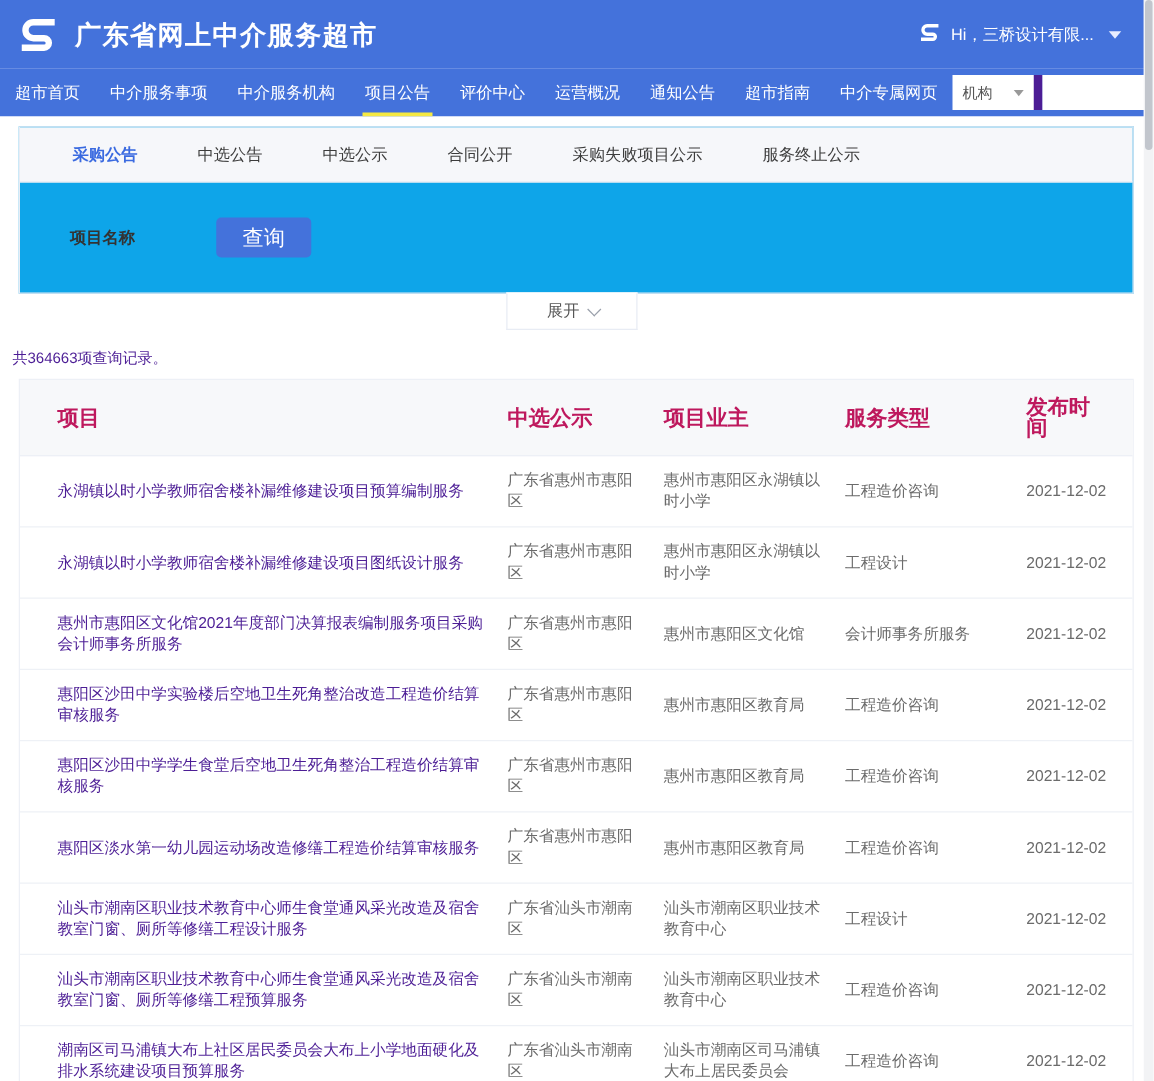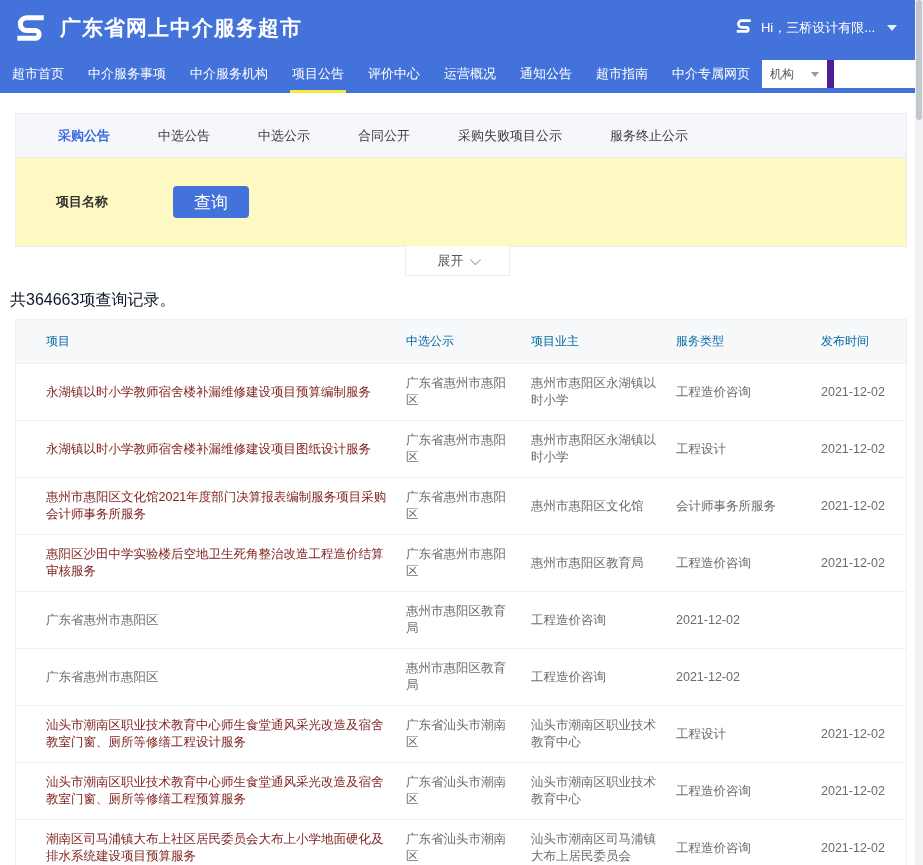--- a/index.html
+++ b/index.html
@@ -29,21 +29,21 @@
   .global-search { display:flex; align-items:stretch; height:28px; margin-right:2px; }
   .gs-select { width:72px; background:#fff; display:flex; align-items:center;
     justify-content:space-between; padding:0 8px; font-size:12px; color:#555;
     border-right:7px solid #4c1d95; cursor:pointer; }
   .gs-select .sel-caret { width:0; height:0; border-left:4px solid transparent;
     border-right:4px solid transparent; border-top:5px solid #999; }
   .gs-input { width:100px; border:none; outline:none; background:#fff; padding:0 8px;
     font-size:12px; color:#333; }
 
   
-  .filter-card { margin:20px 8px 0 15px; background:#fef9c3; border:1px solid #e8ecf4; }
+  .filter-card { margin:8px 8px 0 15px; background:#0ea5e9; border:1px solid #e8ecf4; }
   .tabs { height:44px; background:#f6f7fa; border-bottom:1px solid #e8ecf4;
     display:flex; align-items:center; padding-left:42px; gap:48px; }
   .tab { font-size:13px; color:#3c3c3c; cursor:pointer; white-space:nowrap; }
   .tab.active { color:#3a6ae0; font-weight:bold; }
   .filter-row { height:88px; display:flex; align-items:center; padding:0 24px 0 40px; }
   .filter-label { width:93px; font-size:13px; font-weight:bold; color:#333; flex:none; }
   .filter-input { flex:1; height:34px; border:1px solid #dcdfe6; border-radius:4px;
     padding:0 12px; font-size:13px; color:#333; outline:none; }
   .filter-input::placeholder { color:#c0c4cc; }
   .query-btn { margin-left:24px; width:76px; height:32px; background:#4472db; color:#fff;
@@ -51,32 +51,32 @@
 
   
   .expand-wrap { display:flex; justify-content:center; width:915px; }
   .expand-btn { width:105px; height:30px; margin-top:-1px; background:#fff;
     border:1px solid #e8ecf4; border-top:1px solid #fff; display:flex; align-items:center;
     justify-content:center; gap:6px; font-size:13px; color:#555; cursor:pointer;font-family:Liberation Mono, monospace; }
   .chev { width:8px; height:8px; border-right:1.5px solid #9aa0ab;
     border-bottom:1.5px solid #9aa0ab; transform:rotate(45deg) translateY(-2px); }
 
   
-  .count { margin:14px 0 8px 10px; font-size:16px; color:#0f172a; }
+  .count { margin:14px 0 8px 10px; font-size:12px; color:#4c1d95; }
 
   
   .table-card { margin:0 8px 0 15px; background:#fff; border:1px solid #edf0f6; }
   .t-row { display:grid; grid-template-columns:360px 125px 145px 145px 1fr;
     align-items:center; padding-left:30px; padding-right:10px; }
   .t-head { background:#f7f8fa; border-bottom:1px solid #edf0f6; min-height:44px; }
-  .t-head .t-cell { font-size:12px; font-weight:normal; color:#0369a1; padding:13px 14px 13px 0; }
+  .t-head .t-cell { font-size:17px; font-weight:bold; color:#be185d; padding:13px 14px 13px 0; }
   .t-body-row { border-bottom:1px solid #eef1f6; min-height:42px; }
   .t-body-row:last-child { border-bottom:none; }
   .t-cell { font-size:12.5px; color:#6b6b6b; padding:11px 14px 11px 0; line-height:17px; }
-  .t-cell.title a { color:#7f1d1d; text-decoration:none; cursor:pointer;text-align:center; }
+  .t-cell.title a { color:#4c1d95; text-decoration:none; cursor:pointer;text-align:center; }
   .t-cell.date { white-space:nowrap; }
 
   
   .scrollbar { position:absolute; top:0; right:0; width:8px; height:865px; background:#f2f3f5; }
   .scrollbar .thumb { position:absolute; top:0; left:1px; width:6px; height:120px;
     background:#c2c6cd; border-radius:3px; }
 </style>
 </head>
 <body>
 
@@ -180,26 +180,28 @@
             <div class="t-cell date">2021-12-02</div>
           </div>
           <div class="t-row t-body-row">
             <div class="t-cell title"><a href="#">惠阳区沙田中学实验楼后空地卫生死角整治改造工程造价结算审核服务</a></div>
             <div class="t-cell">广东省惠州市惠阳区</div>
             <div class="t-cell">惠州市惠阳区教育局</div>
             <div class="t-cell">工程造价咨询</div>
             <div class="t-cell date">2021-12-02</div>
           </div>
           <div class="t-row t-body-row">
+            <div class="t-cell title"><a href="#">惠阳区沙田中学学生食堂后空地卫生死角整治工程造价结算审核服务</a></div>
             <div class="t-cell">广东省惠州市惠阳区</div>
             <div class="t-cell">惠州市惠阳区教育局</div>
             <div class="t-cell">工程造价咨询</div>
             <div class="t-cell date">2021-12-02</div>
           </div>
           <div class="t-row t-body-row">
+            <div class="t-cell title"><a href="#">惠阳区淡水第一幼儿园运动场改造修缮工程造价结算审核服务</a></div>
             <div class="t-cell">广东省惠州市惠阳区</div>
             <div class="t-cell">惠州市惠阳区教育局</div>
             <div class="t-cell">工程造价咨询</div>
             <div class="t-cell date">2021-12-02</div>
           </div>
           <div class="t-row t-body-row">
             <div class="t-cell title"><a href="#">汕头市潮南区职业技术教育中心师生食堂通风采光改造及宿舍教室门窗、厕所等修缮工程设计服务</a></div>
             <div class="t-cell">广东省汕头市潮南区</div>
             <div class="t-cell">汕头市潮南区职业技术教育中心</div>
             <div class="t-cell">工程设计</div>

